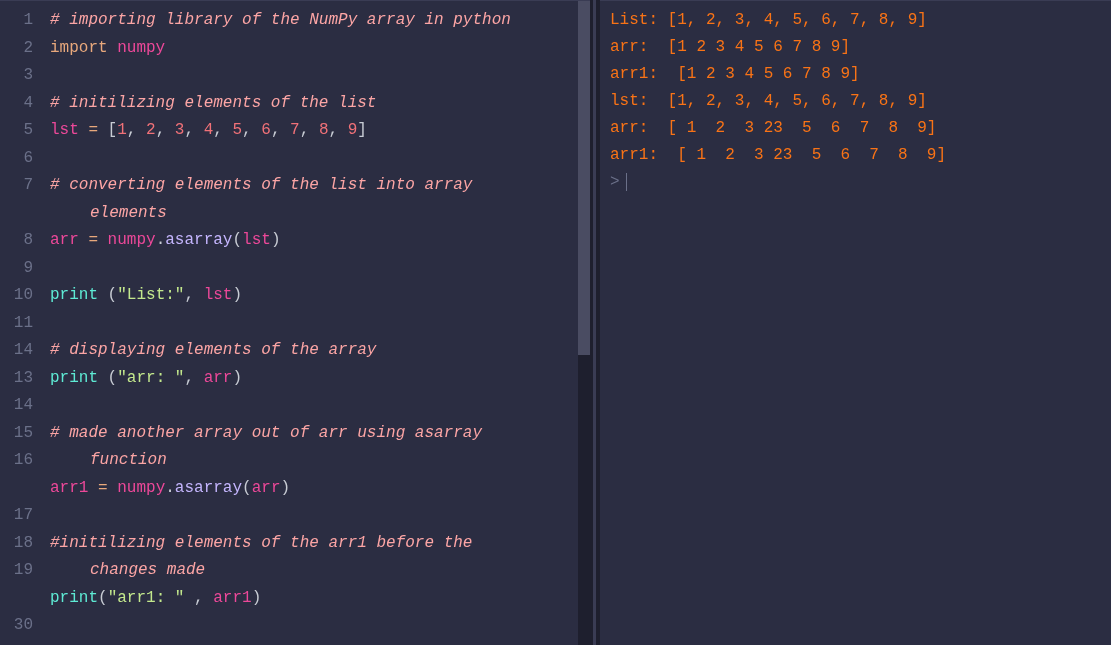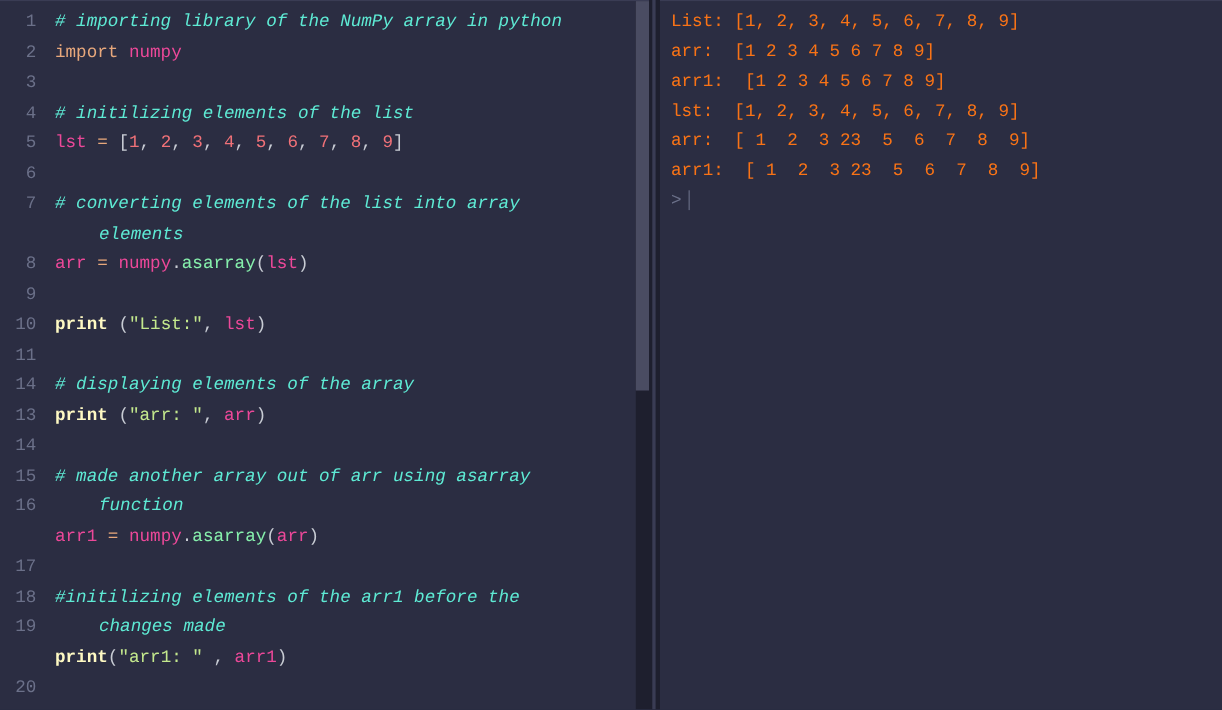--- a/index.html
+++ b/index.html
@@ -100,29 +100,29 @@
   .prompt-cursor {
     display: inline-block;
     width: 1px;
     height: 18px;
     background: #6b7089;
     vertical-align: middle;
     margin-left: 6px;
   }
 
   
-  .tok-comment { color: #5eead4; font-style: italic; text-align: right; }
+  .tok-comment { color: #fca5a5; font-style: italic; text-align: right; }
   .tok-keyword { color: #e8a87c; }
   .tok-ident   { color: #ec4899; }
-  .tok-func    { color: #86efac; }
+  .tok-func    { color: #c4b5fd; }
   .tok-punct   { color: #c8ccd4; }
   .tok-oper    { color: #e8a87c; }
   .tok-number  { color: #f07178; }
   .tok-string  { color: #c3e88d; }
-  .tok-builtin { color: #fef9c3; font-weight: bold; }
+  .tok-builtin { color: #5eead4; }
 </style>
 </head>
 <body>
 
 <div class="editor-pane">
   <div class="code-area">
     <div class="gutter" id="gutter">
         <div class="gutter-line">1</div>
         <div class="gutter-line">2</div>
         <div class="gutter-line">3</div>
@@ -138,21 +138,21 @@
         <div class="gutter-line">14</div>
         <div class="gutter-line">13</div>
         <div class="gutter-line">14</div>
         <div class="gutter-line">15</div>
         <div class="gutter-line">16</div>
         <div class="gutter-line"></div>
         <div class="gutter-line">17</div>
         <div class="gutter-line">18</div>
         <div class="gutter-line">19</div>
         <div class="gutter-line"></div>
-        <div class="gutter-line">20</div>
+        <div class="gutter-line">30</div>
       </div>
     <div class="code-content" id="code">
         <div class="code-line"><span class="tok-comment"># importing library of the NumPy array in python</span></div>
         <div class="code-line"><span class="tok-keyword">import</span><span class="tok-ident"> numpy</span></div>
         <div class="code-line"></div>
         <div class="code-line"><span class="tok-comment"># initilizing elements of the list</span></div>
         <div class="code-line"><span class="tok-ident">lst </span><span class="tok-oper">=</span><span class="tok-punct"> [</span><span class="tok-number">1</span><span class="tok-punct">, </span><span class="tok-number">2</span><span class="tok-punct">, </span><span class="tok-number">3</span><span class="tok-punct">, </span><span class="tok-number">4</span><span class="tok-punct">, </span><span class="tok-number">5</span><span class="tok-punct">, </span><span class="tok-number">6</span><span class="tok-punct">, </span><span class="tok-number">7</span><span class="tok-punct">, </span><span class="tok-number">8</span><span class="tok-punct">, </span><span class="tok-number">9</span><span class="tok-punct">]</span></div>
         <div class="code-line"></div>
         <div class="code-line"><span class="tok-comment"># converting elements of the list into array </span></div>
         <div class="code-line code-wrap"><span class="tok-comment">elements</span></div>

